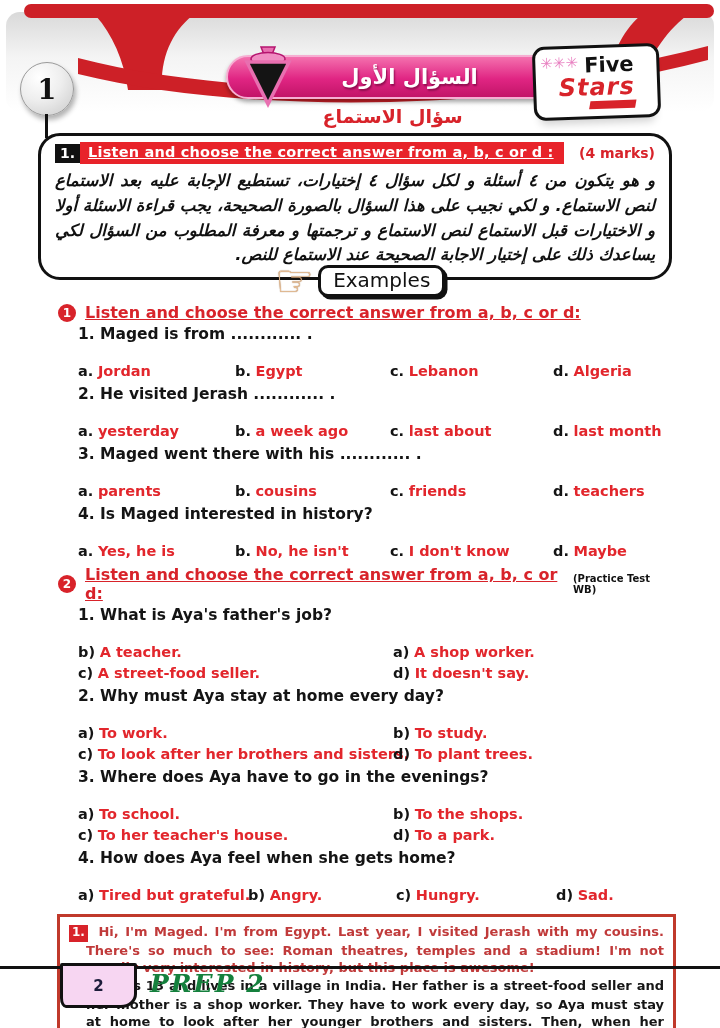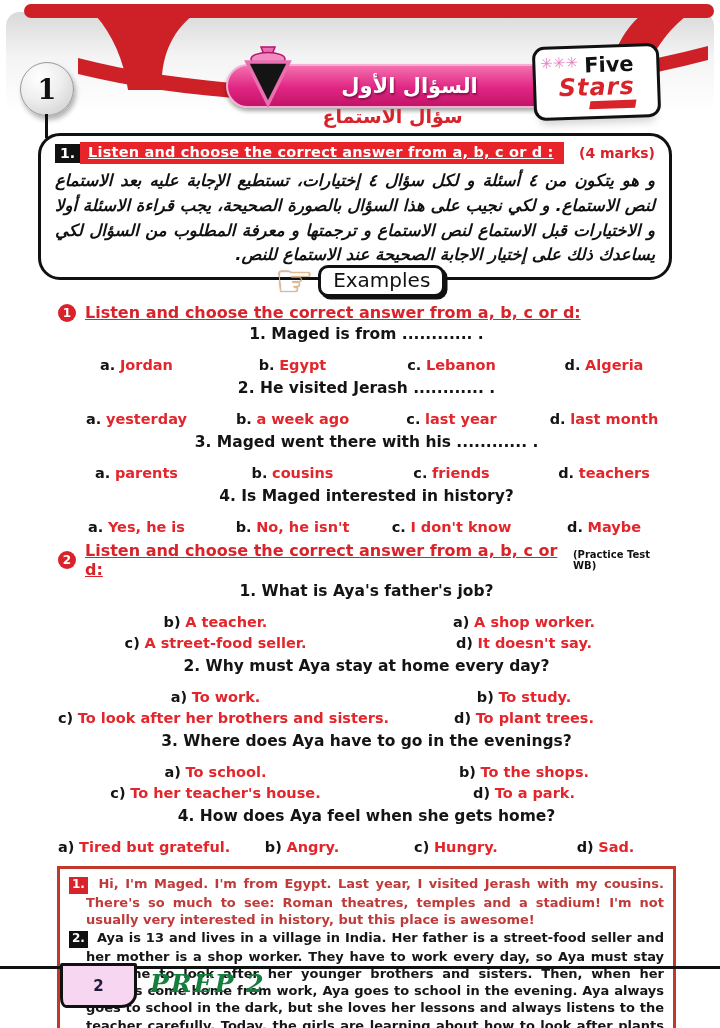--- a/index.html
+++ b/index.html
@@ -17,21 +17,21 @@
     background:radial-gradient(circle at 35% 28%, #ffffff 0%, #eeeeee 45%, #c9c9c9 100%);
     border:1px solid #9a9a9a; box-shadow:2px 4px 5px rgba(0,0,0,.3);
     display:flex; align-items:center; justify-content:center;
     font-family:"DejaVu Serif", serif; font-weight:bold; font-size:27px; color:#111;
   }
   .connector { position:absolute; left:45px; top:114px; width:3px; height:24px; background:#111; }
   .pill {
     position:absolute; left:226px; top:55px; width:337px; height:44px; border-radius:22px;
     background:linear-gradient(#f470ae 0%, #e02583 55%, #c21468 100%);
     border:2px solid #f6aed2; box-shadow:0 3px 4px rgba(0,0,0,.35);
-    display:flex; align-items:center; justify-content:center;margin-top:9px;
+    display:flex; align-items:center; justify-content:center;
   }
   .pill-text { direction:rtl; color:#fff; font-weight:bold; font-size:21px; text-shadow:1px 2px 2px #8f0c4e; padding-left:30px; }
   .spinner { position:absolute; left:240px; top:46px; z-index:3; }
   .subtitle {
     position:absolute; left:80px; right:15px; top:105px; text-align:center;
     direction:rtl; color:#d8232a; font-weight:bold; font-size:19px;
   }
   .logo {
     position:absolute; left:533px; top:45px; width:127px; height:74px; background:#fff;
     border:3px solid #111; border-radius:12px; transform:rotate(-2deg);
@@ -70,23 +70,23 @@
 
   
   .ex-heading { display:flex; align-items:center; padding:0 45px 0 58px; margin:2px 0 2px; }
   .bullet {
     width:18px; height:18px; border-radius:50%; background:#d8232a; color:#fff; flex:0 0 18px;
     display:inline-flex; align-items:center; justify-content:center;
     font-size:12px; font-weight:bold; margin-right:9px;
   }
   .ex-title { color:#d8232a; font-weight:bold; font-size:16px; text-decoration:underline; }
   .ex-source { margin-left:auto; font-weight:bold; font-size:10px; color:#111; }
-  .questions { padding:0 45px 0 58px;text-align:center; }
+  .questions { padding:0 45px 0 78px; }
   .q-text { font-weight:bold; font-size:15.5px; color:#141414; margin:3px 0 2px; }
-  .opts { display:grid; margin:12px 0 3px; }
+  .opts { display:grid; margin:18px 0 3px; }
   .g4  { grid-template-columns:157px 155px 163px auto; }
   .g2  { grid-template-columns:315px auto; }
   .g4b { grid-template-columns:170px 148px 160px auto; }
   .opt { font-size:14.5px; line-height:1.45; white-space:nowrap; }
   .opt-letter { font-weight:bold; color:#141414; }
   .opt-text { font-weight:bold; color:#e2262c; }
 
   
   .script-box {
     margin:8px 44px 8px 57px; border:3px solid #c0392b; background:#fff; padding:6px 9px 5px;
@@ -180,21 +180,21 @@
     <div class="opts g4">
       <div class="opt"><span class="opt-letter">a.</span> <span class="opt-text">Jordan</span></div>
       <div class="opt"><span class="opt-letter">b.</span> <span class="opt-text">Egypt</span></div>
       <div class="opt"><span class="opt-letter">c.</span> <span class="opt-text">Lebanon</span></div>
       <div class="opt"><span class="opt-letter">d.</span> <span class="opt-text">Algeria</span></div>
     </div>
     <div class="q-text">2. He visited Jerash ............ .</div>
     <div class="opts g4">
       <div class="opt"><span class="opt-letter">a.</span> <span class="opt-text">yesterday</span></div>
       <div class="opt"><span class="opt-letter">b.</span> <span class="opt-text">a week ago</span></div>
-      <div class="opt"><span class="opt-letter">c.</span> <span class="opt-text">last year</span></div>
+      <div class="opt"><span class="opt-letter">c.</span> <span class="opt-text">last about</span></div>
       <div class="opt"><span class="opt-letter">d.</span> <span class="opt-text">last month</span></div>
     </div>
     <div class="q-text">3. Maged went there with his ............ .</div>
     <div class="opts g4">
       <div class="opt"><span class="opt-letter">a.</span> <span class="opt-text">parents</span></div>
       <div class="opt"><span class="opt-letter">b.</span> <span class="opt-text">cousins</span></div>
       <div class="opt"><span class="opt-letter">c.</span> <span class="opt-text">friends</span></div>
       <div class="opt"><span class="opt-letter">d.</span> <span class="opt-text">teachers</span></div>
     </div>
     <div class="q-text">4. Is Maged interested in history?</div>

